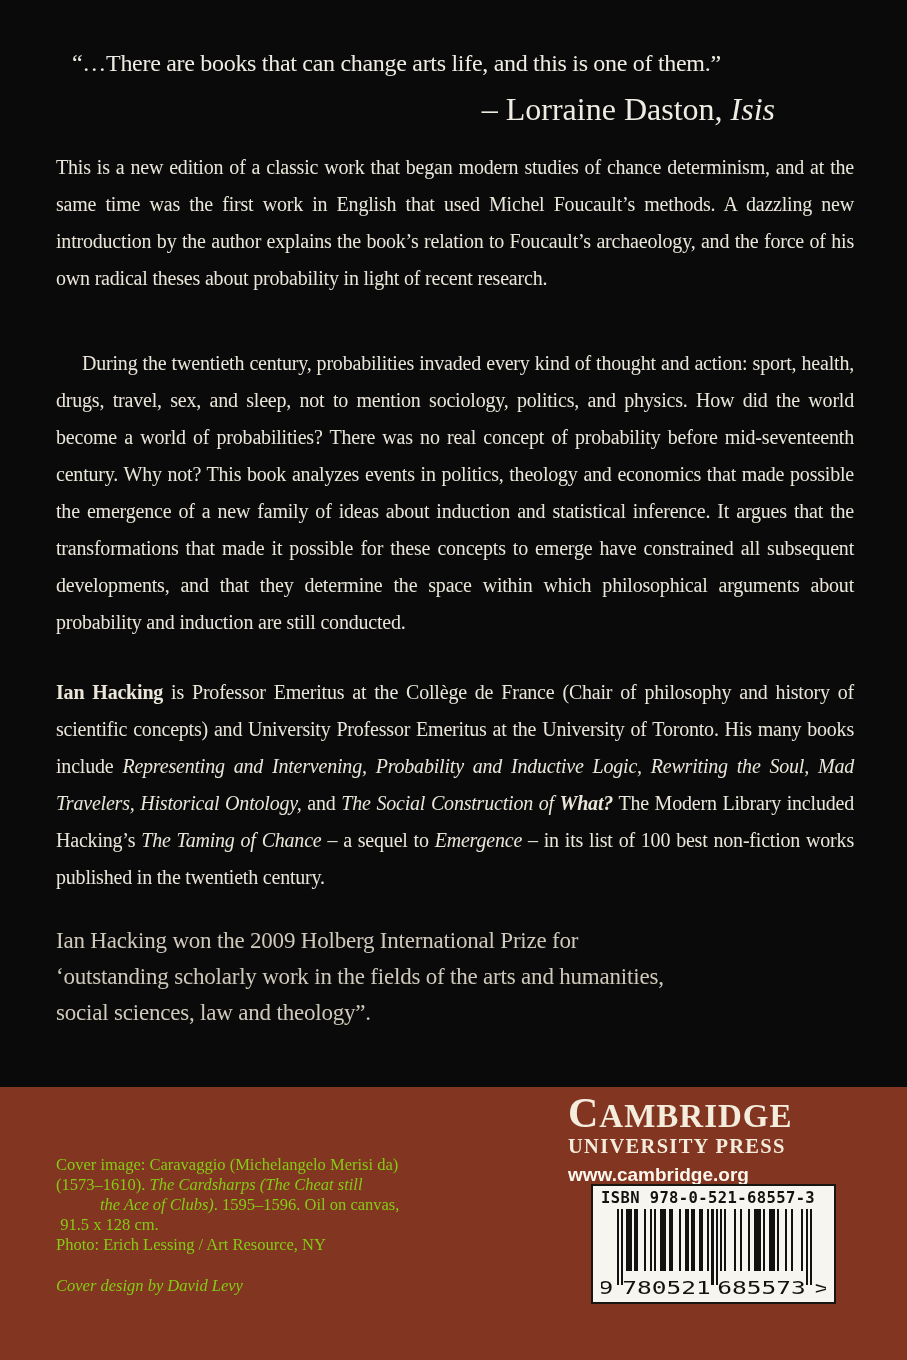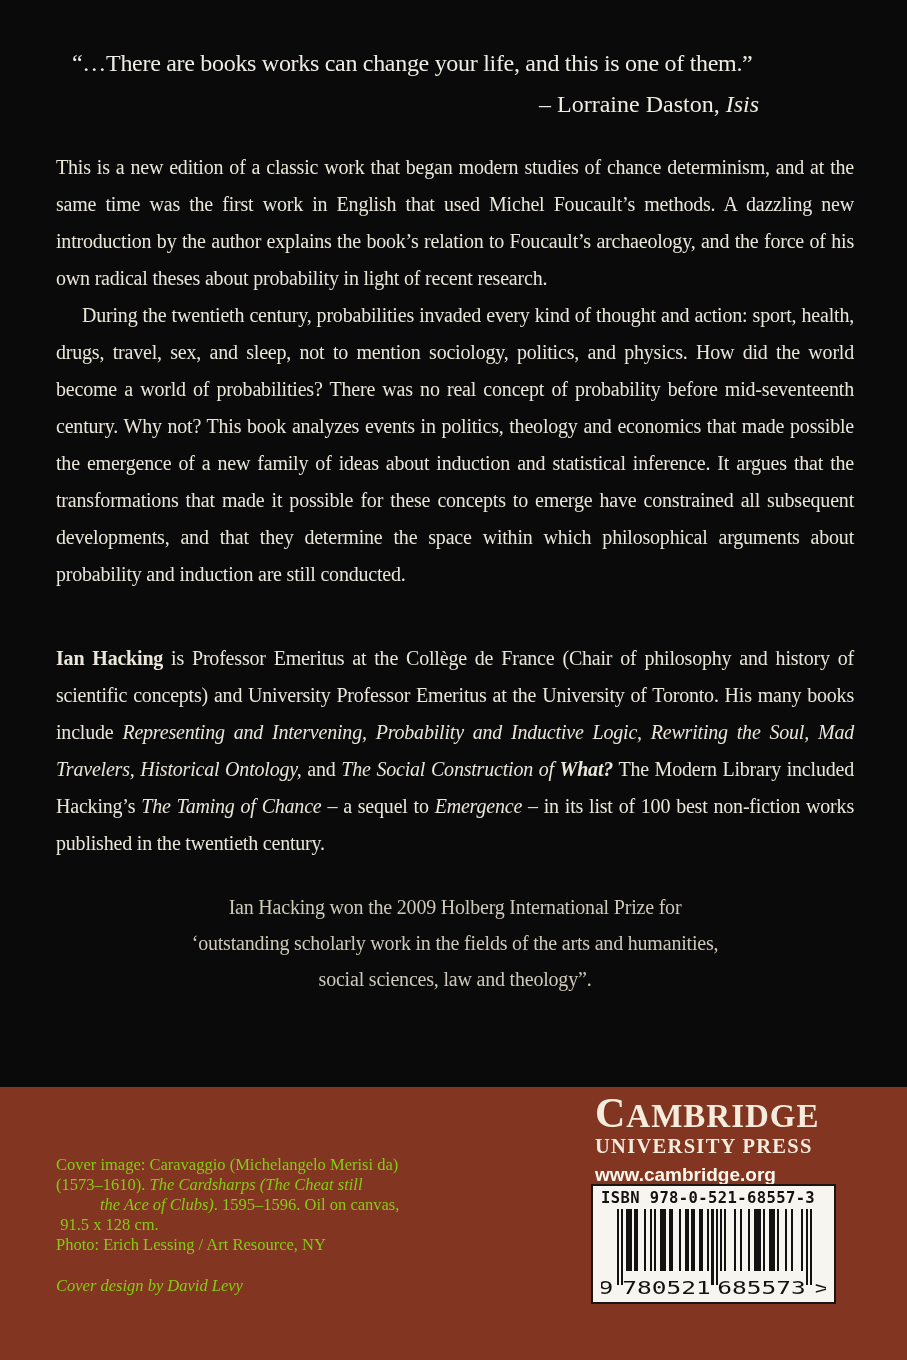--- a/index.html
+++ b/index.html
@@ -21,52 +21,52 @@
   }
   .cover{position:relative;width:907px;height:1360px;background:var(--black-bg);overflow:hidden;}
 
   
   .quote-line{
     position:absolute;top:50px;left:72px;right:30px;
     font-size:24px;letter-spacing:-0.3px;white-space:nowrap;
     color:#efece3;
   }
   .quote-attribution{
-    position:absolute;top:91px;right:148px;
-    font-size:24px;color:#efece3;
+    position:absolute;top:91px;right:132px;
+    font-size:32px;color:#efece3;
   }
   .text-block{
     position:absolute;top:149px;left:56px;width:798px;
   }
   .para{
     margin:0;text-align:justify;
     font-size:20px;line-height:37px;letter-spacing:-0.2px;
   }
-  .para.indent{text-indent:26px;}
-  .bio{margin-top:47px;}
+  .para.indent{text-indent:26px;margin-top:48px;}
+  .bio{margin-top:33px;}
   .award{
-    margin-top:27px;text-align:center;
-    font-size:20px;line-height:36px;letter-spacing:-0.2px;
+    margin-top:27px;text-align:left;
+    font-size:23px;line-height:36px;letter-spacing:-0.2px;
     color:var(--dim-cream);
   }
 
   
   .footer{
     position:absolute;left:0;top:1087px;width:907px;height:273px;
     background:var(--maroon-bg);
   }
   .credits{
     position:absolute;left:56px;top:68px;
     font-size:16.5px;line-height:20px;color:#84cc16;
   }
   .credit-line{min-height:20px;}
   .design-credit{margin-top:21px;font-style:italic;}
 
   .publisher{
-    position:absolute;left:595px;top:8px;color:var(--logo-cream);
+    position:absolute;left:568px;top:8px;color:var(--logo-cream);
   }
   .pub-name{
     font-size:33px;font-weight:bold;letter-spacing:1px;line-height:36px;
   }
   .pub-name::first-letter{font-size:42px;}
   .pub-sub{
     font-size:20.5px;font-weight:bold;letter-spacing:1.3px;line-height:24px;
   }
   .pub-web{
     font-family:"Liberation Sans","DejaVu Sans",sans-serif;
@@ -84,21 +84,21 @@
     font-size:15.5px;font-weight:bold;color:#141210;
     letter-spacing:0.4px;white-space:nowrap;
   }
   .barcode-svg{display:block;width:100%;height:88px;margin-top:2px;}
 </style>
 </head>
 <body>
 
 <div class="cover">
 
-  <div class="quote-line">“…There are books works can change your life, and this is one of them.”</div>
+  <div class="quote-line">“…There are books that can change arts life, and this is one of them.”</div>
 
   <div class="quote-attribution"><span>– Lorraine Daston, </span><span style="font-style: italic;">Isis</span></div>
 
   <div class="text-block">
     <p class="para">This is a new edition of a classic work that began modern studies of chance determinism, and at the same time was the first work in English that used Michel Foucault’s methods. A dazzling new introduction by the author explains the book’s relation to Foucault’s archaeology, and the force of his own radical theses about probability in light of recent research.</p>
     <p class="para indent">During the twentieth century, probabilities invaded every kind of thought and action: sport, health, drugs, travel, sex, and sleep, not to mention sociology, politics, and physics. How did the world become a world of probabilities? There was no real concept of probability before mid-seventeenth century. Why not? This book analyzes events in politics, theology and economics that made possible the emergence of a new family of ideas about induction and statistical inference. It argues that the transformations that made it possible for these concepts to emerge have constrained all subsequent developments, and that they determine the space within which philosophical arguments about probability and induction are still conducted.</p>
     <p class="para bio"><span style="font-weight: bold;">Ian Hacking</span><span> is Professor Emeritus at the Collège de France (Chair of philosophy and history of scientific concepts) and University Professor Emeritus at the University of Toronto. His many books include </span><span style="font-style: italic;">Representing and Intervening, Probability and Inductive Logic, Rewriting the Soul, Mad Travelers, Historical Ontology,</span><span> and </span><span style="font-style: italic;">The Social Construction of </span><span style="font-style: italic; font-weight: bold;">What?</span><span> The Modern Library included Hacking’s </span><span style="font-style: italic;">The Taming of Chance</span><span> – a sequel to </span><span style="font-style: italic;">Emergence</span><span> – in its list of 100 best non-fiction works published in the twentieth century.</span></p>
     <div class="award">
       <div>Ian Hacking won the 2009 Holberg International Prize for</div>
       <div>‘outstanding scholarly work in the fields of the arts and humanities,</div>

